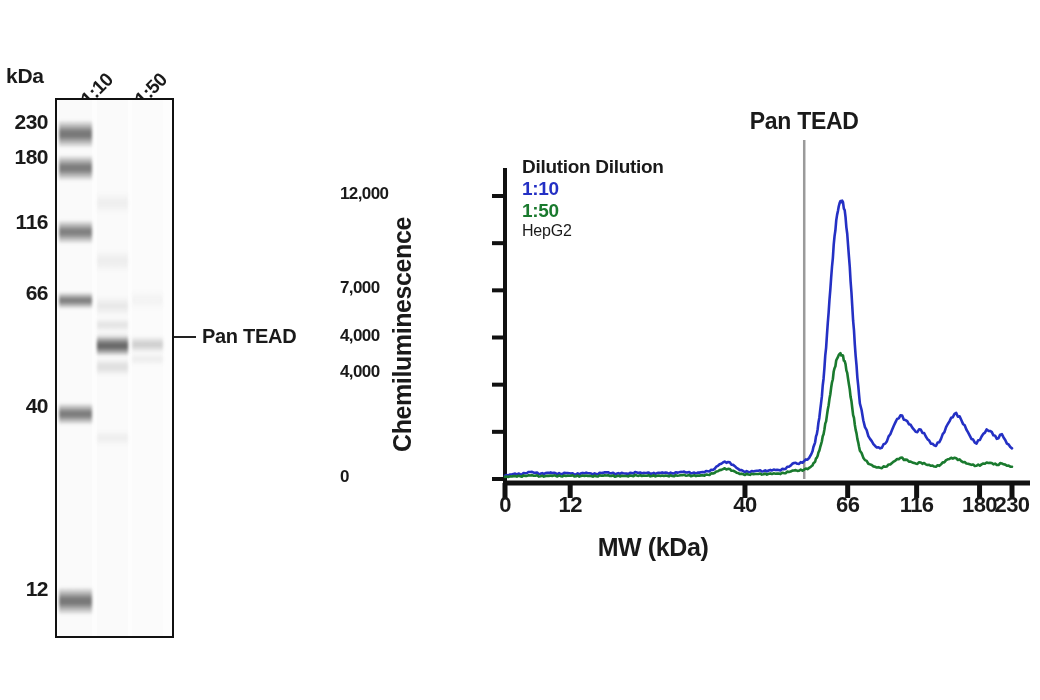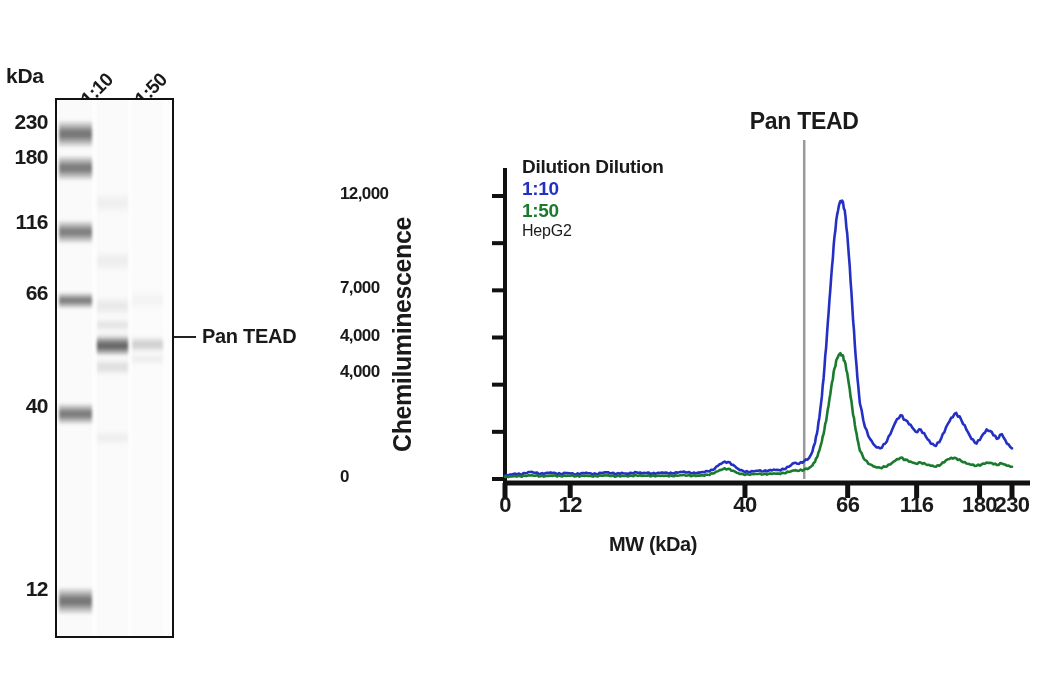--- a/index.html
+++ b/index.html
@@ -67,21 +67,21 @@
 
   .xtick-label{
     position:absolute;font-size:22px;font-weight:bold;
     letter-spacing:-0.6px;line-height:1;white-space:nowrap;
     transform:translateX(-50%);
   }
   #x-ticks{position:absolute;left:0;top:0;width:710px;height:700px;}
 
   #x-axis-title{
     position:absolute;left:0;top:533px;width:710px;text-align:center;
-    font-size:20px;font-weight:bold;letter-spacing:-0.4px;
+    font-size:25px;font-weight:bold;letter-spacing:-0.4px;
   }
   #x-axis-title span{position:relative;left:-32px;}
 
   #legend{position:absolute;left:192px;top:156px;line-height:1.16;}
   #legend-title{font-size:19px;font-weight:bold;letter-spacing:-0.3px;}
   .legend-entry{font-size:19px;font-weight:bold;letter-spacing:-0.3px;}
   #legend-model-title{font-size:19px;font-weight:bold;margin-top:11px;letter-spacing:-0.3px;}
   #legend-model-value{font-size:16px;letter-spacing:-0.2px;}
 
   #peak-annotation{

